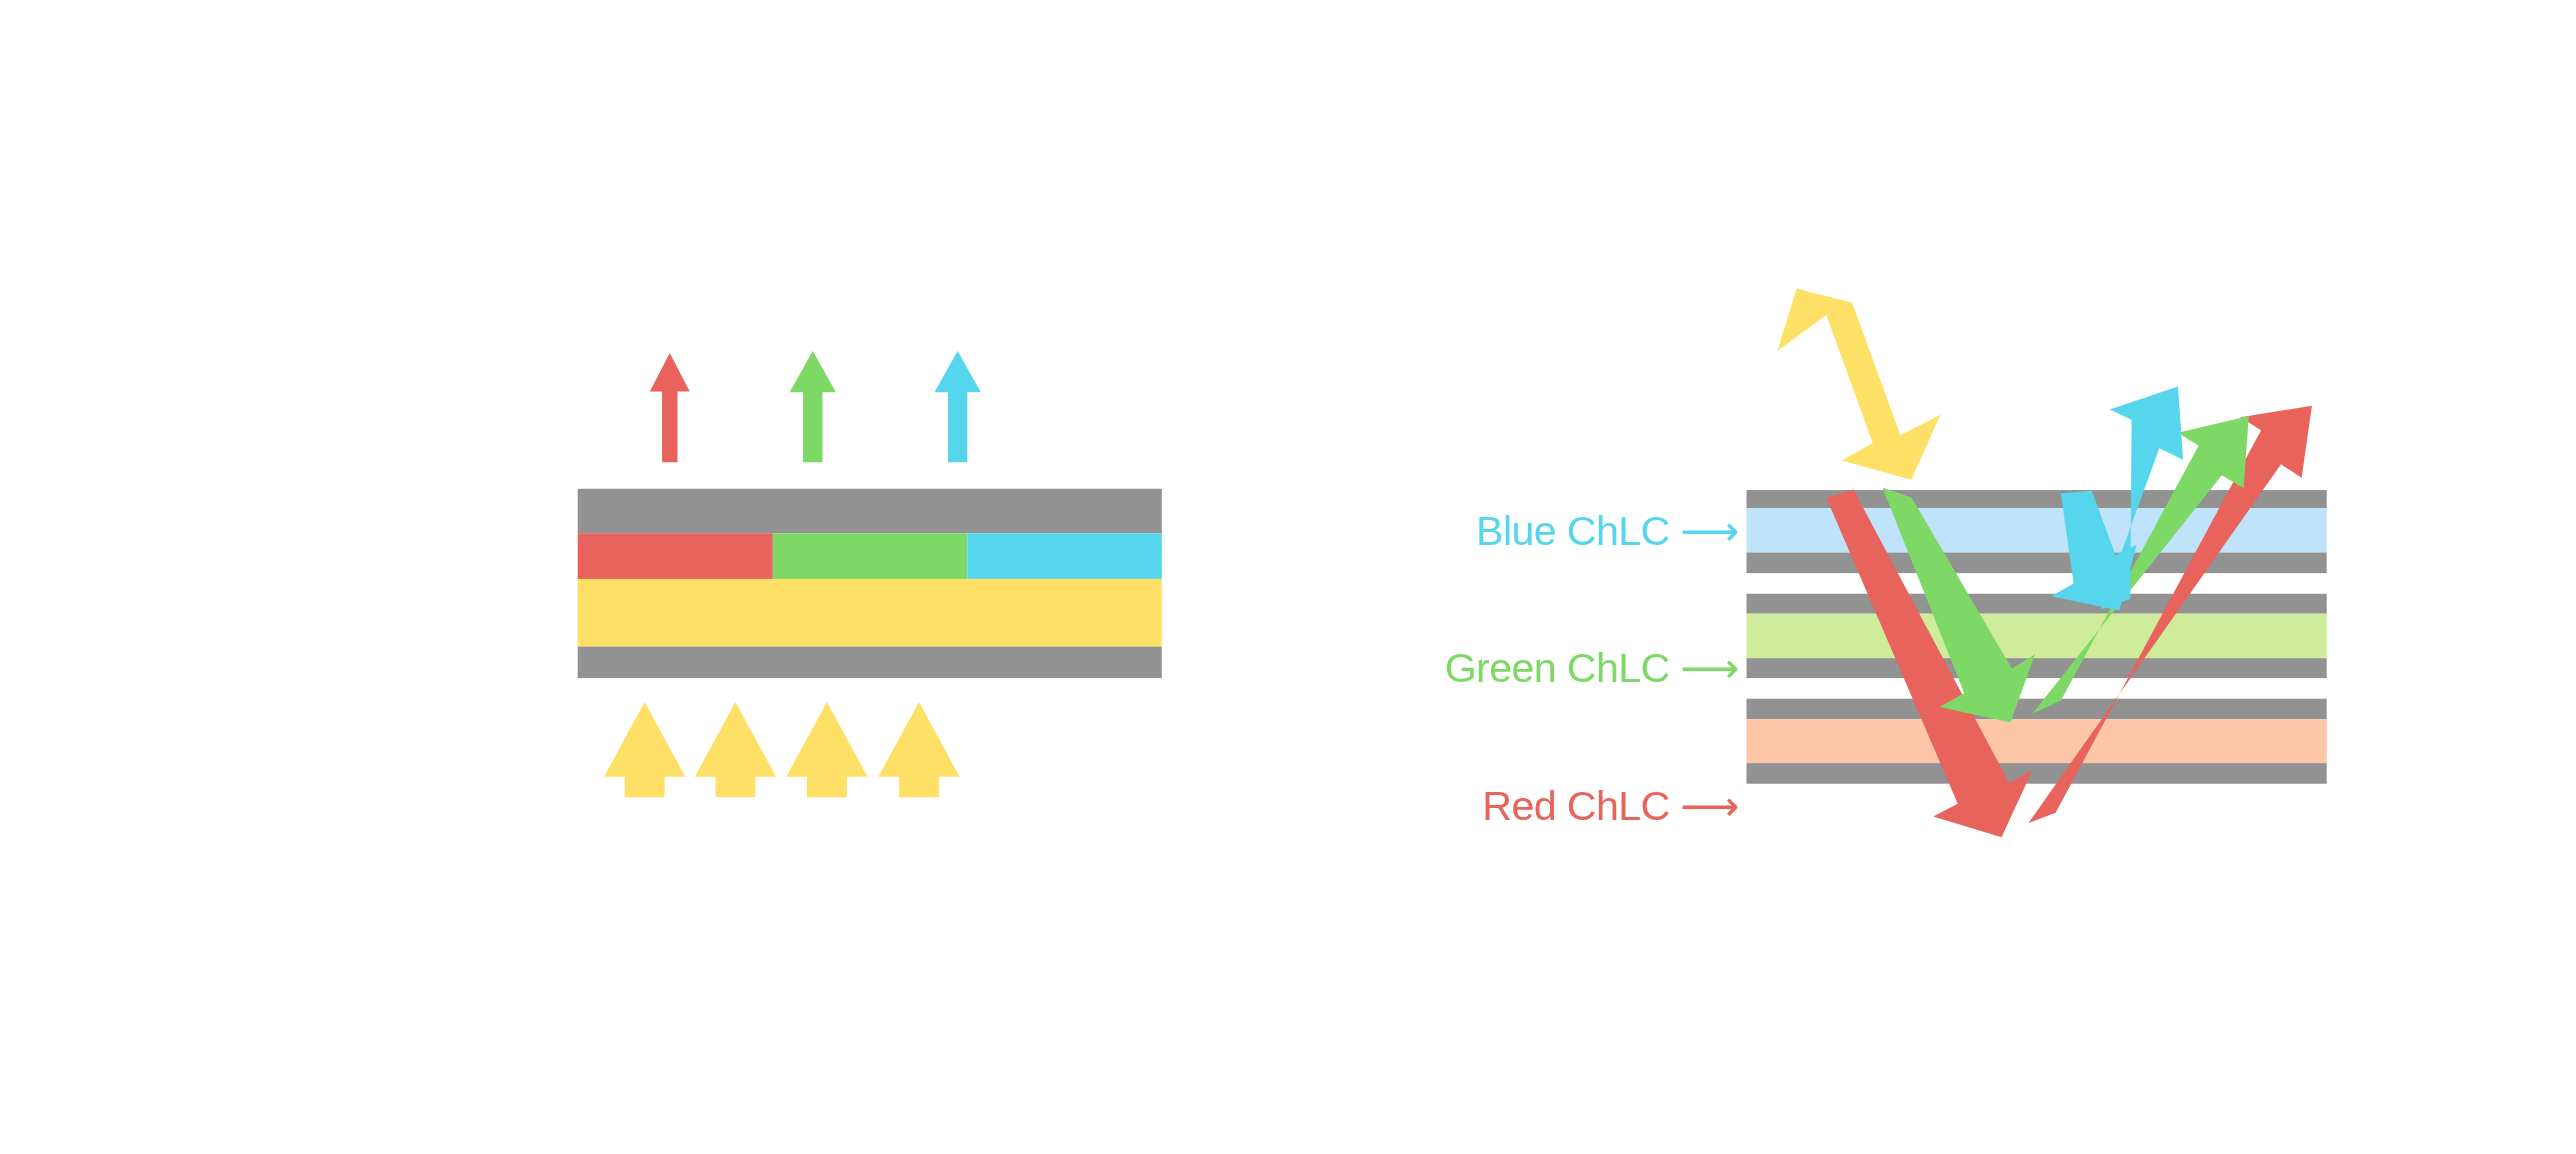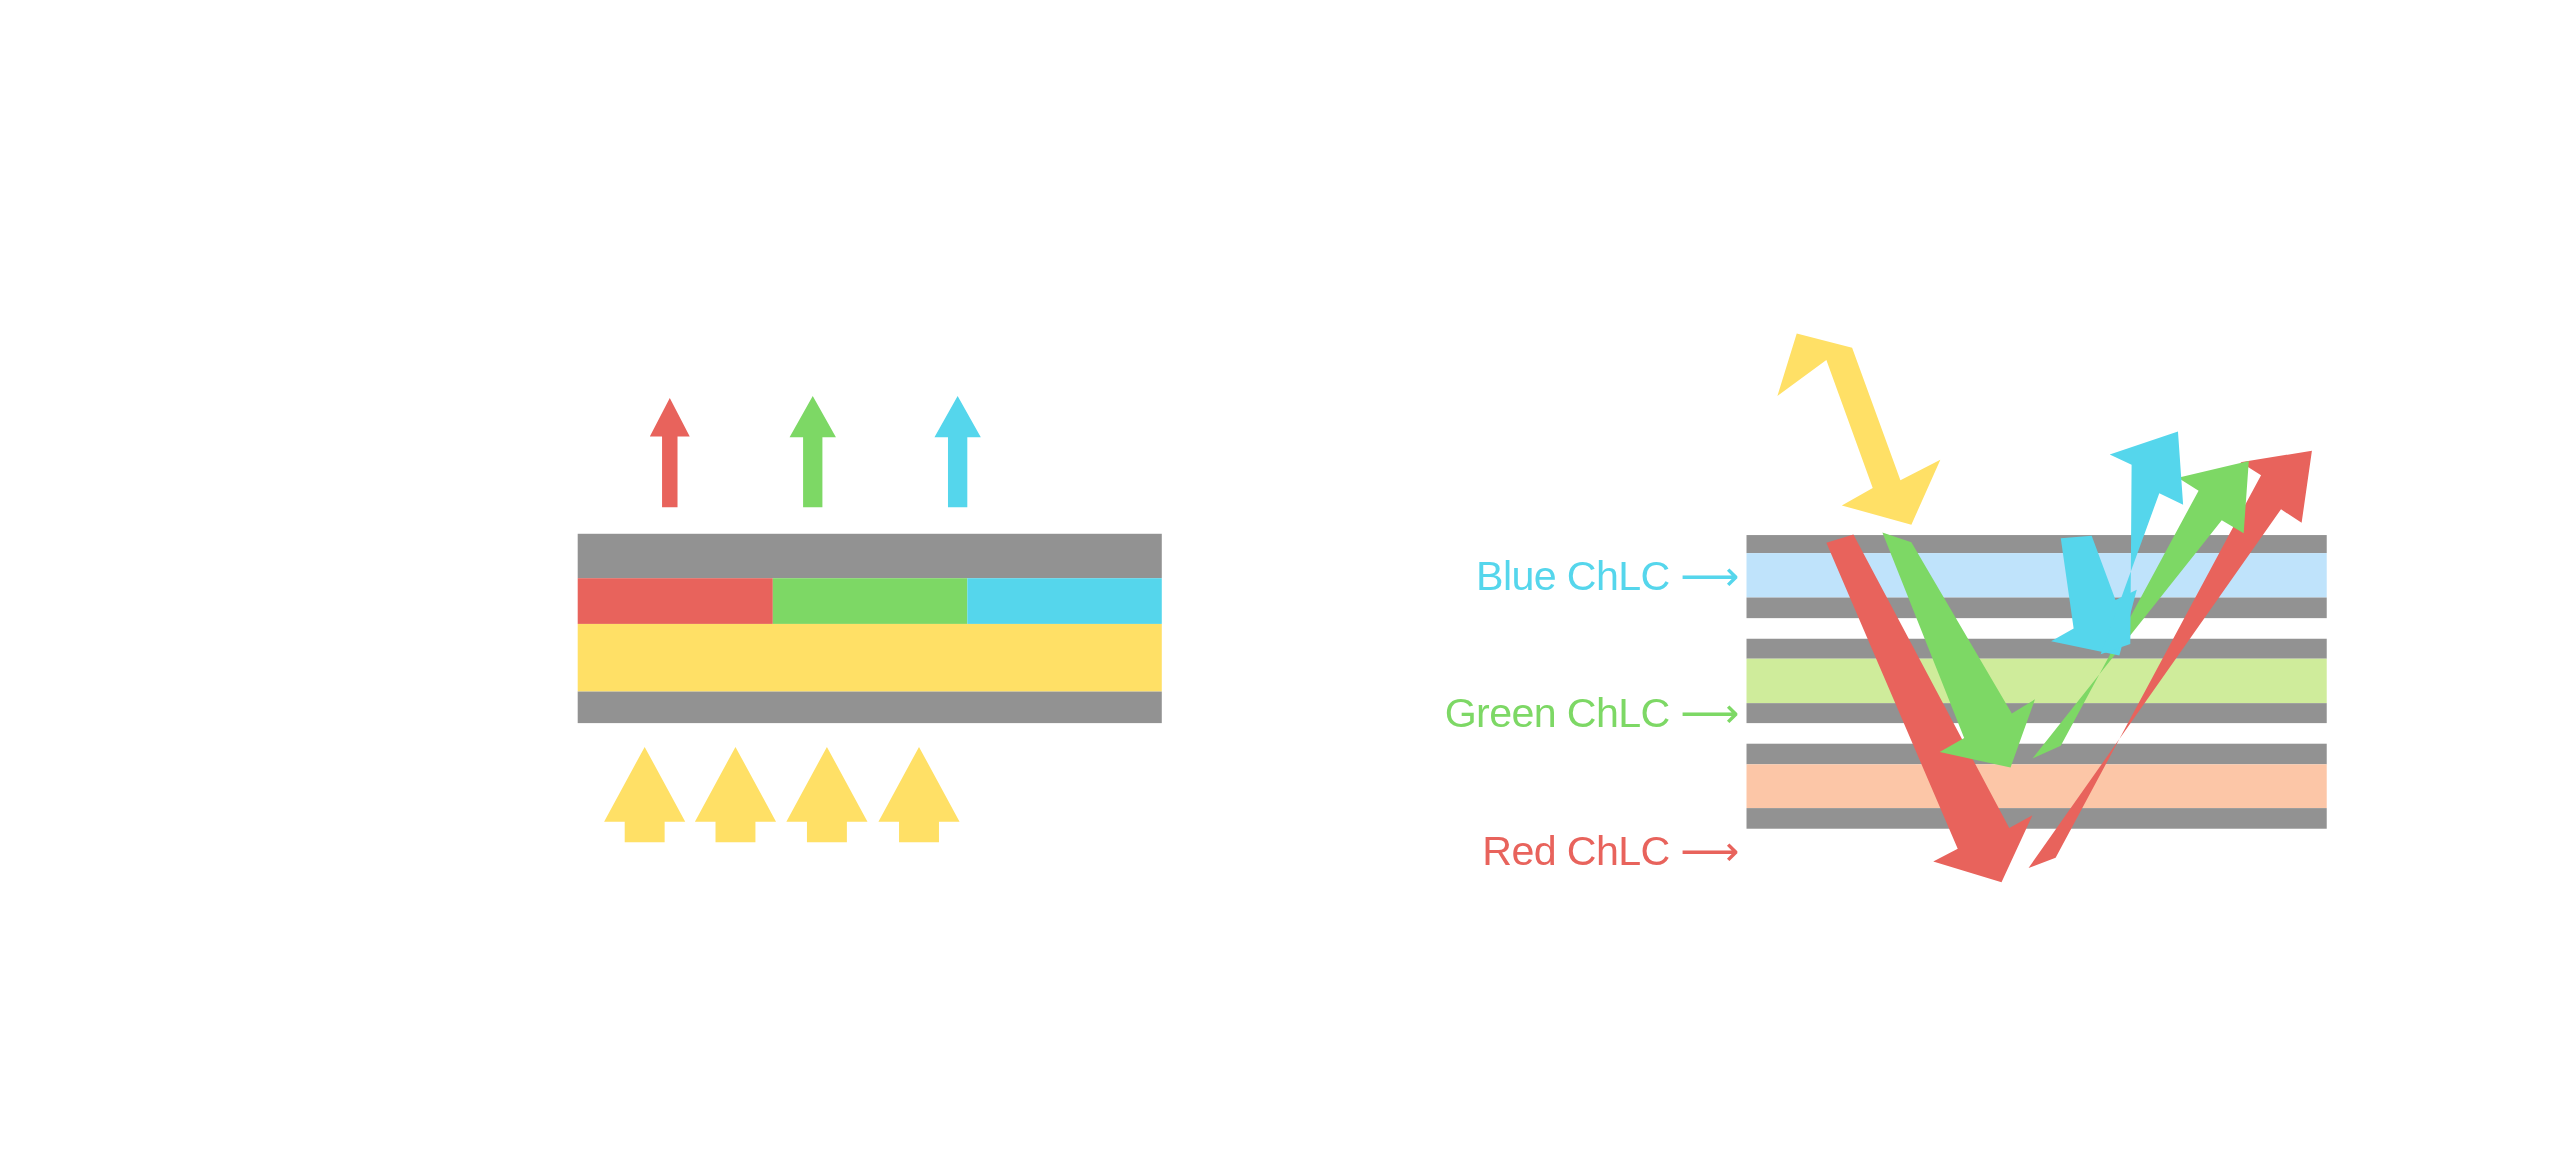--- a/index.html
+++ b/index.html
@@ -2,21 +2,21 @@
 <html style="font-size:10.3px"><head>
 <meta charset="utf-8">
 <title>ChLC Stack Diagram</title>
 <style>
   html,body{margin:0;padding:0;background:#ffffff;}
   body{
     width:2576px;height:1154px;
     font-family:"Liberation Sans","DejaVu Sans",sans-serif;
     overflow:hidden;
   }
-  #canvas{position:relative;width:2576px;height:966px;background:#ffffff;margin-top:45px;}
+  #canvas{position:relative;width:2576px;height:966px;background:#ffffff;}
   svg.fig{position:absolute;left:0;top:0;width:2576px;height:1154px;}
   .label-text{
     font-family:"Liberation Sans","DejaVu Sans",sans-serif;
     font-size:64px;
     font-weight:400;
     letter-spacing:-1px;
     white-space:pre;
   }
 </style>
 </head>

